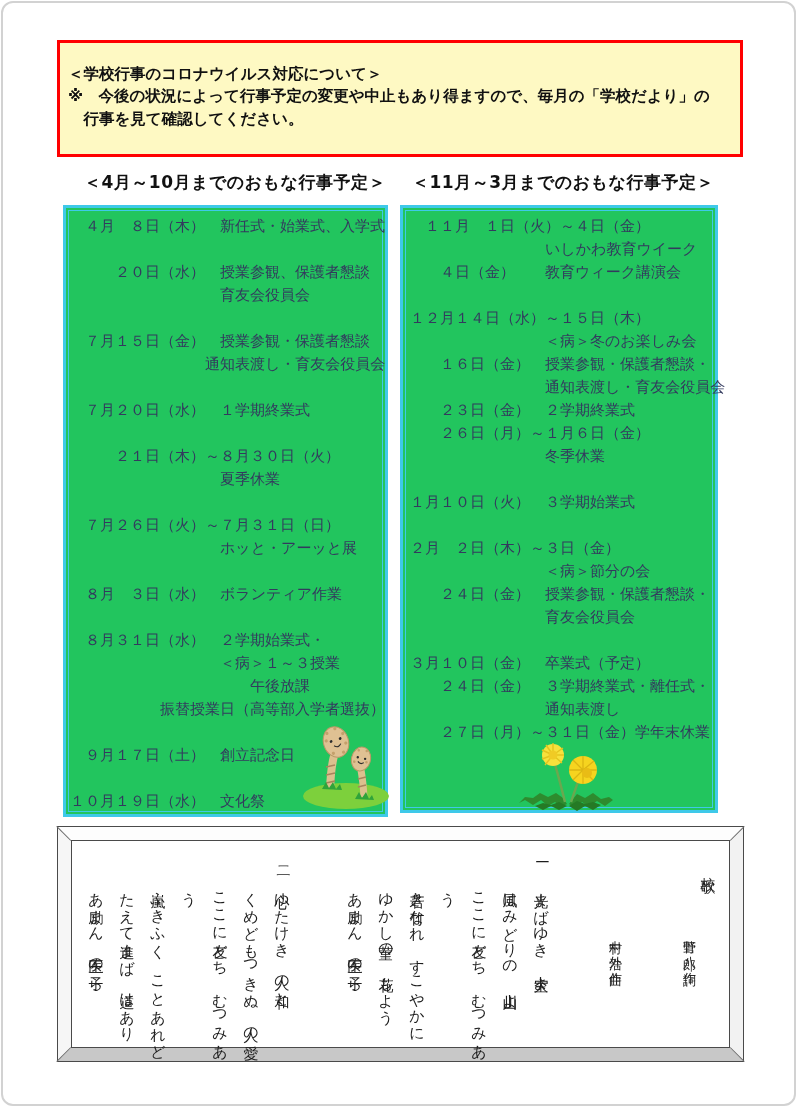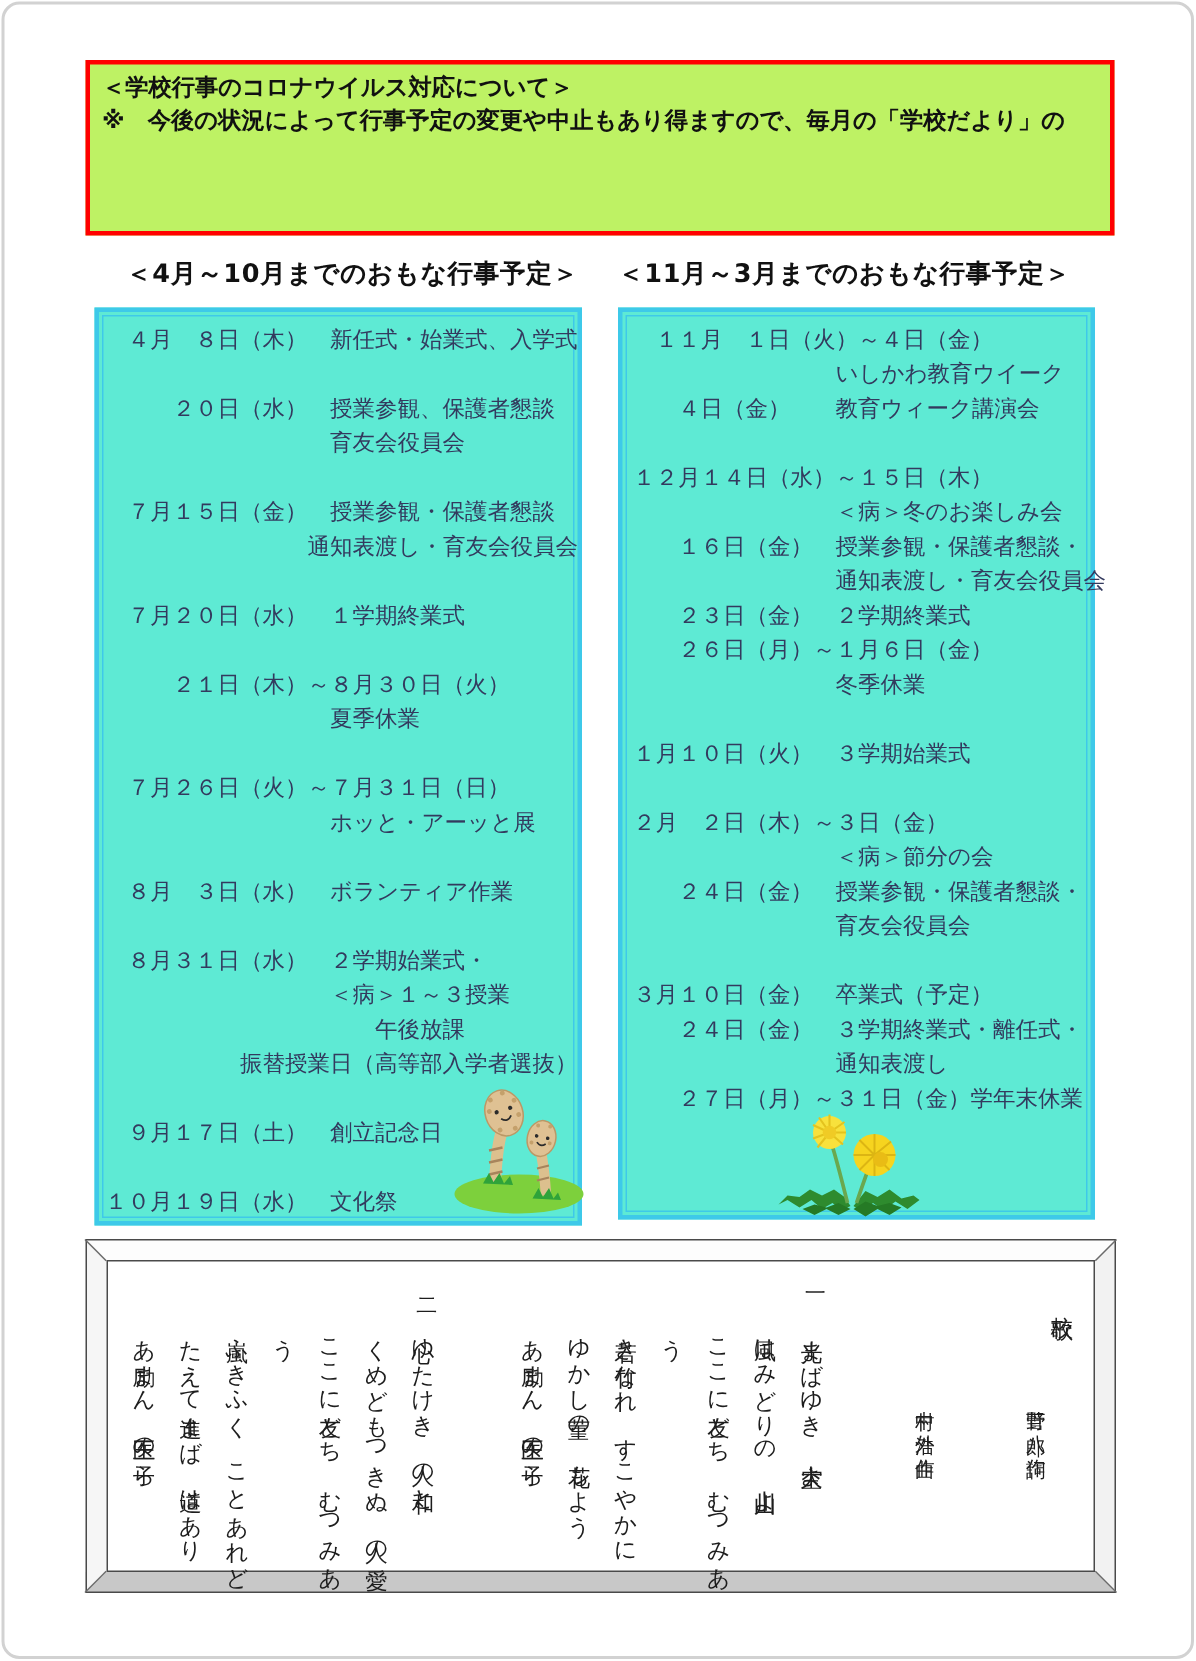--- a/index.html
+++ b/index.html
@@ -7,41 +7,41 @@
     width:797px;height:1107px;position:relative;background:#ffffff;
     font-family:"DejaVu Sans",sans-serif;overflow:hidden;
   }
   .abs{position:absolute;}
   
   .page-edge{position:absolute;inset:1px;border:2px solid #d2d2d2;border-radius:12px;pointer-events:none;}
 
   
   .notice{
     left:57px;top:40px;width:686px;height:117px;box-sizing:border-box;
-    border:3px solid #ff0000;background:#bef264;
-    padding:4px 8px 0 8px;
+    border:3px solid #ff0000;background:#fef9c3;
+    padding:20px 8px 0 8px;
     font-weight:bold;font-size:15.5px;line-height:22.3px;color:#111111;
     white-space:pre;font-family:"DejaVu Sans",sans-serif;
   }
   .notice .nline{min-height:22.3px;}
 
   
   .sched-title{
     font-weight:bold;font-size:17px;color:#111111;letter-spacing:0.5px;
     font-family:"DejaVu Sans",sans-serif;white-space:pre;
   }
   .sched-title.left{left:84px;top:171px;}
   .sched-title.right{left:412px;top:171px;}
 
   
   .sbox{
-    box-sizing:border-box;border:3px solid #3ec9e9;background:#5eead4;
+    box-sizing:border-box;border:3px solid #3ec9e9;background:#22c55e;
   }
   .sbox.left{left:63px;top:205px;width:325px;height:612px;}
-  .sbox.right{left:412px;top:205px;width:318px;height:608px;}
+  .sbox.right{left:400px;top:205px;width:318px;height:608px;}
   .sbox-inner{position:absolute;inset:2px;border:1px solid #3ec9e9;pointer-events:none;}
 
   .slines{
     position:absolute;top:7px;z-index:2;
     font-family:"DejaVu Serif",serif;font-size:15px;line-height:23px;
     color:#333a5e;white-space:pre;
   }
   .sbox.left .slines{left:4px;right:2px;}
   .sbox.right .slines{left:7px;right:2px;}
   .slines .line{min-height:23px;}
@@ -80,21 +80,21 @@
     padding-top:27px;font-size:15px;line-height:31px;
     font-family:"DejaVu Serif",serif;color:#1d1d1d;
   }
   .illus{z-index:3;}
 </style>
 </head>
 <body>
 
 <div class="page-edge"></div>
 
-<div class="abs notice"><div class="nline">＜学校行事のコロナウイルス対応について＞</div><div class="nline">※　今後の状況によって行事予定の変更や中止もあり得ますので、毎月の「学校だより」の</div></div>
+<div class="abs notice"><div class="nline">＜学校行事のコロナウイルス対応について＞</div><div class="nline">※　今後の状況によって行事予定の変更や中止もあり得ますので、毎月の「学校だより」の</div><div class="nline">　行事を見て確認してください。</div></div>
 
 <div class="abs sched-title left">＜4月～10月までのおもな行事予定＞</div>
 <div class="abs sched-title right">＜11月～3月までのおもな行事予定＞</div>
 
 <div class="abs sbox left">
   <div class="sbox-inner"></div>
   <div class="slines"><div class="line">　４月　８日（木）　新任式・始業式、入学式</div><div class="line"></div><div class="line">　　　２０日（水）　授業参観、保護者懇談</div><div class="line">　　　　　　　　　　育友会役員会</div><div class="line"></div><div class="line">　７月１５日（金）　授業参観・保護者懇談</div><div class="line">　　　　　　　　　通知表渡し・育友会役員会</div><div class="line"></div><div class="line">　７月２０日（水）　１学期終業式</div><div class="line"></div><div class="line">　　　２１日（木）～８月３０日（火）</div><div class="line">　　　　　　　　　　夏季休業</div><div class="line"></div><div class="line">　７月２６日（火）～７月３１日（日）</div><div class="line">　　　　　　　　　　ホッと・アーッと展</div><div class="line"></div><div class="line">　８月　３日（水）　ボランティア作業</div><div class="line"></div><div class="line">　８月３１日（水）　２学期始業式・</div><div class="line">　　　　　　　　　　＜病＞１～３授業</div><div class="line">　　　　　　　　　　　　午後放課</div><div class="line small">　　　　　　振替授業日（高等部入学者選抜）</div><div class="line"></div><div class="line">　９月１７日（土）　創立記念日</div><div class="line"></div><div class="line">１０月１９日（水）　文化祭</div></div>
 </div>
 
 <div class="abs sbox right">

